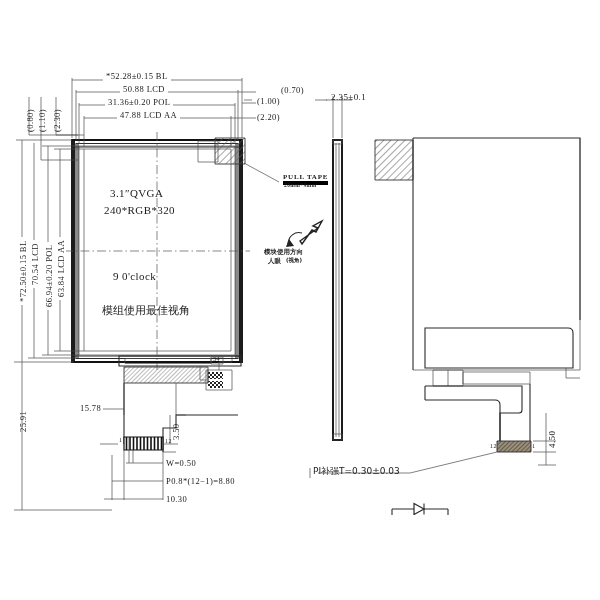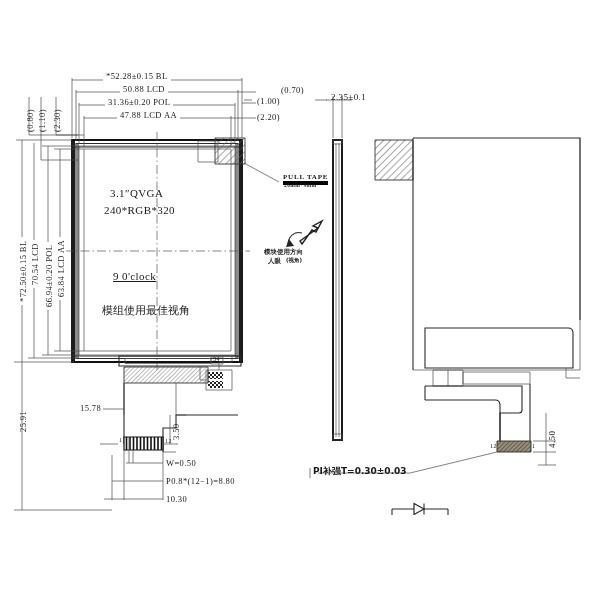--- a/index.html
+++ b/index.html
@@ -286,21 +286,21 @@
 
   <span class="lbl vert" style="left:19px; top:305px; font-size:8.5px; background:#fff; padding:0 3px;">*72.50±0.15  BL</span>
   <span class="lbl vert" style="left:31px; top:288px; font-size:8.5px; background:#fff; padding:0 3px;">70.54  LCD</span>
   <span class="lbl vert" style="left:45px; top:310px; font-size:8.5px; background:#fff; padding:0 3px;">66.94±0.20  POL</span>
   <span class="lbl vert" style="left:57px; top:300px; font-size:8.5px; background:#fff; padding:0 3px;">63.84  LCD AA</span>
 
   <span class="lbl vert" style="left:19px; top:432px; font-size:8.5px;">25.91</span>
 
   <span class="lbl" style="left:110px; top:188px; font-size:11px;">3.1″QVGA</span>
   <span class="lbl" style="left:104px; top:205px; font-size:11px;">240*RGB*320</span>
-  <span class="lbl" style="left:113px; top:271px; font-size:11px;text-decoration:underline;">9 0'clock</span>
+  <span class="lbl" style="left:113px; top:271px; font-size:11px;">9 0'clock</span>
   <span class="lbl cjk" style="left:102px; top:289px; font-size:11px;margin-top:16px;">模组使用最佳视角</span>
 
   <span class="lbl" style="left:283px; top:174px; font-size:7px; font-weight:bold; border-bottom:4px solid #000000; letter-spacing:0.8px;">PULL  TAPE</span>
   <span class="lbl" style="left:284px; top:183px; font-size:5.5px; font-weight:bold;">20mm*9mm</span>
 
   <span class="lbl cjk" style="left:264px; top:249px; font-size:6.5px; font-weight:bold;">模块使用方向</span>
   <span class="lbl cjk" style="left:268px; top:258px; font-size:6.5px; font-weight:bold;">人眼</span>
   <span class="lbl cjk" style="left:286px; top:258px; font-size:5.5px; font-weight:bold;">(视角)</span>
 
   <span class="lbl" style="left:78px; top:404px; font-size:8.5px; background:#fff; padding:0 2px;">15.78</span>
@@ -308,17 +308,17 @@
   <span class="lbl" style="left:166px; top:459px; font-size:8.5px;">W=0.50</span>
   <span class="lbl" style="left:166px; top:477px; font-size:8.5px;">P0.8*(12−1)=8.80</span>
   <span class="lbl" style="left:166px; top:495px; font-size:8.5px;">10.30</span>
 
   <span class="lbl" style="left:119px; top:437px; font-size:6px;">1</span>
   <span class="lbl" style="left:165px; top:438px; font-size:6px;">12</span>
   <span class="lbl" style="left:213px; top:356px; font-size:6px;">34</span>
 
   <span class="lbl" style="left:331px; top:93px; font-size:9px;">2.35±0.1</span>
   <span class="lbl vert" style="left:548px; top:448px; font-size:9px;">4.50</span>
-  <span class="lbl cjk" style="left:313px; top:467px; font-size:9px;font-weight:bold;">PI补强T=0.30±0.03</span>
+  <span class="lbl cjk" style="left:313px; top:467px; font-size:9px;">PI补强T=0.30±0.03</span>
   <span class="lbl" style="left:490px; top:443px; font-size:6px;">12</span>
   <span class="lbl" style="left:532px; top:443px; font-size:6px;">1</span>
 
 </div>
 
 </body></html>

